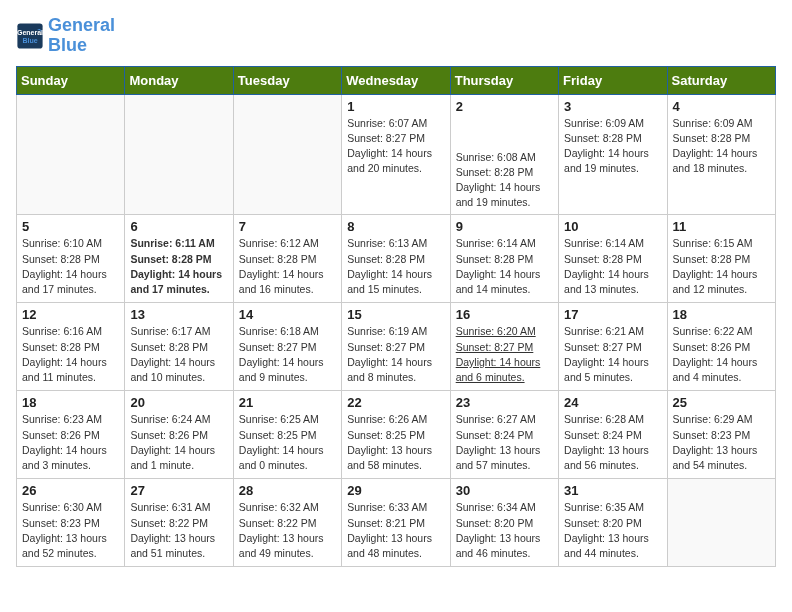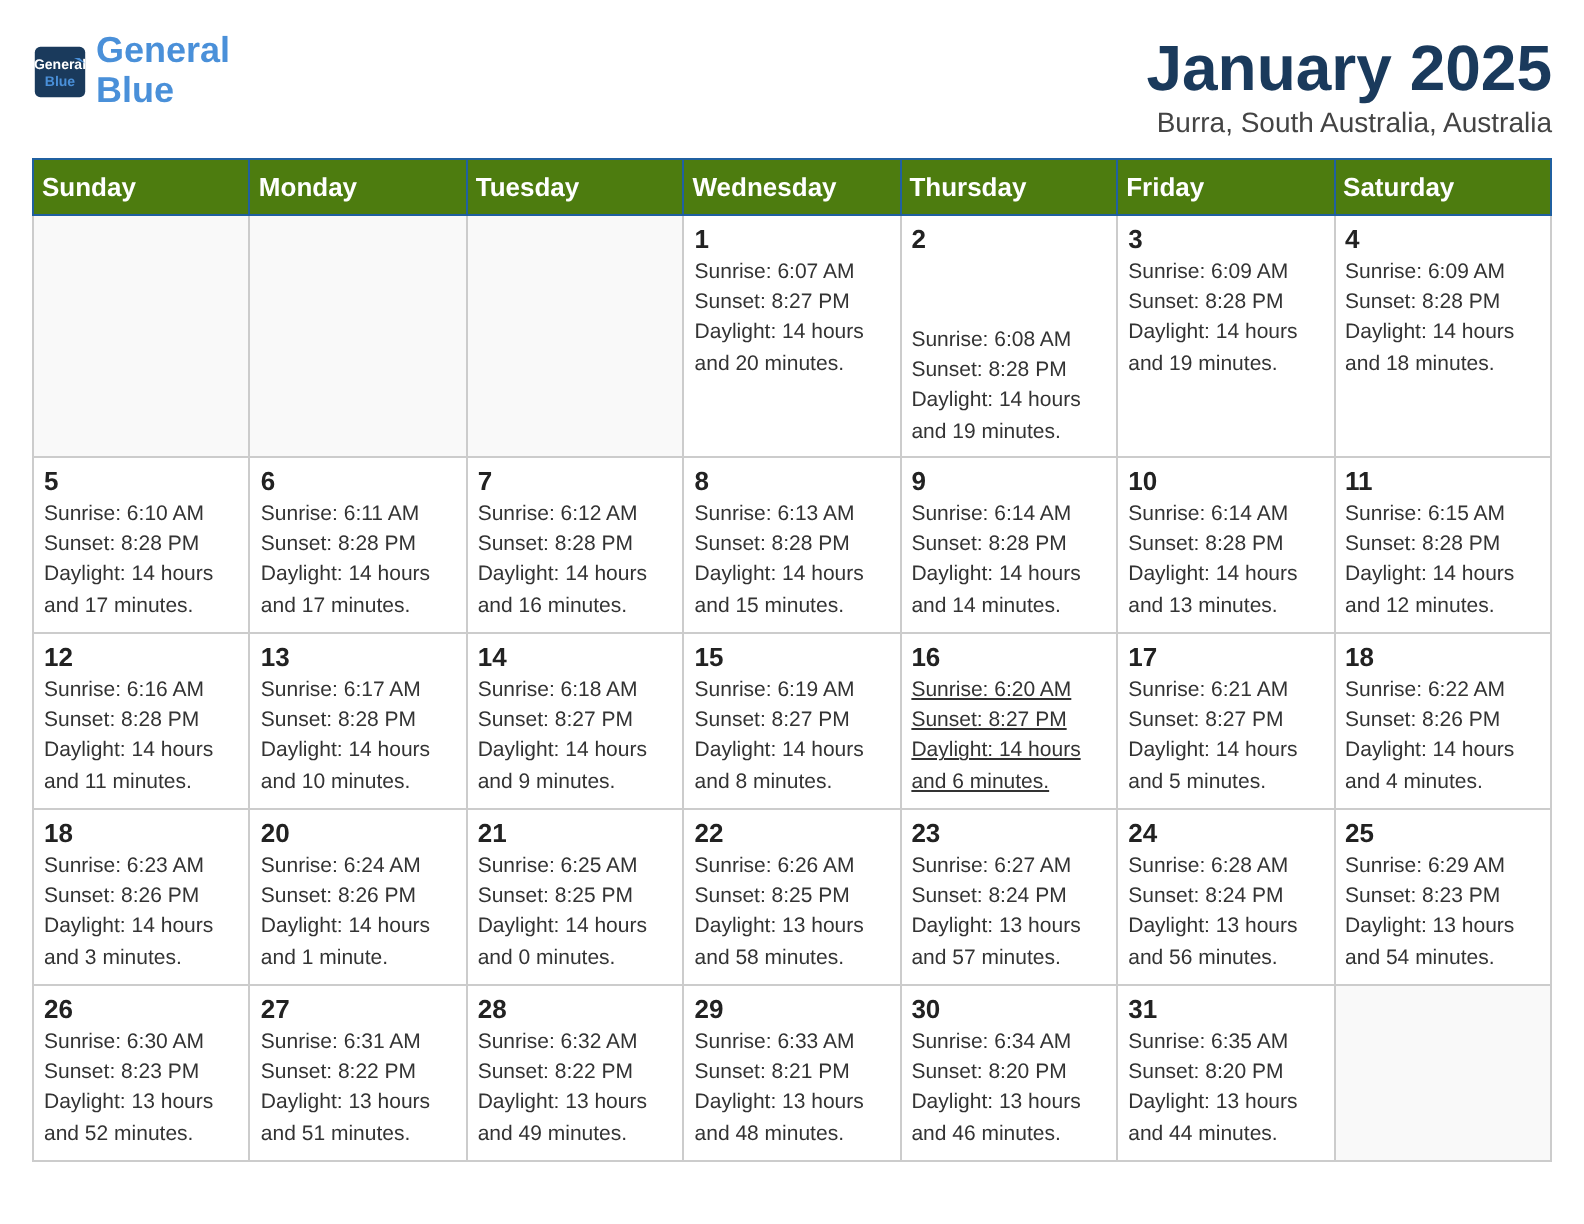--- a/index.html
+++ b/index.html
@@ -98,24 +98,20 @@
       <text x="20" y="30" text-anchor="middle" fill="#4a90d9" font-size="10" font-weight="bold" font-family="Arial">Blue</text>
       <polygon points="30,10 38,14 34,10" fill="#4a90d9"></polygon>
     </svg>
     <div>
       <div class="logo-text">
         <span>General</span><br>
         <span style="color:#4a90d9">Blue</span>
       </div>
     </div>
   </div>
-  <div class="title-block">
-    <div class="month-title">January 2025</div>
-    <div class="location">Burra, South Australia, Australia</div>
-  </div>
 </div>
 
 <table class="calendar">
   <thead>
     <tr>
     <th>Sunday</th>
         <th>Monday</th>
         <th>Tuesday</th>
         <th>Wednesday</th>
         <th>Thursday</th>
@@ -160,21 +156,21 @@
       <tr>
         <td>
           <span class="day-number">5</span>
           <div class="day-info" style="white-space: pre-line;">Sunrise: 6:10 AM
 Sunset: 8:28 PM
 Daylight: 14 hours
 and 17 minutes.</div>
         </td>
         <td>
           <span class="day-number">6</span>
-          <div class="day-info" style="white-space: pre-line;">Sunrise: 6:11 AM
+          <div class="day-info" style="white-space: pre-line; font-weight: bold;">Sunrise: 6:11 AM
 Sunset: 8:28 PM
 Daylight: 14 hours
 and 17 minutes.</div>
         </td>
         <td>
           <span class="day-number">7</span>
           <div class="day-info" style="white-space: pre-line;">Sunrise: 6:12 AM
 Sunset: 8:28 PM
 Daylight: 14 hours
 and 16 minutes.</div>

